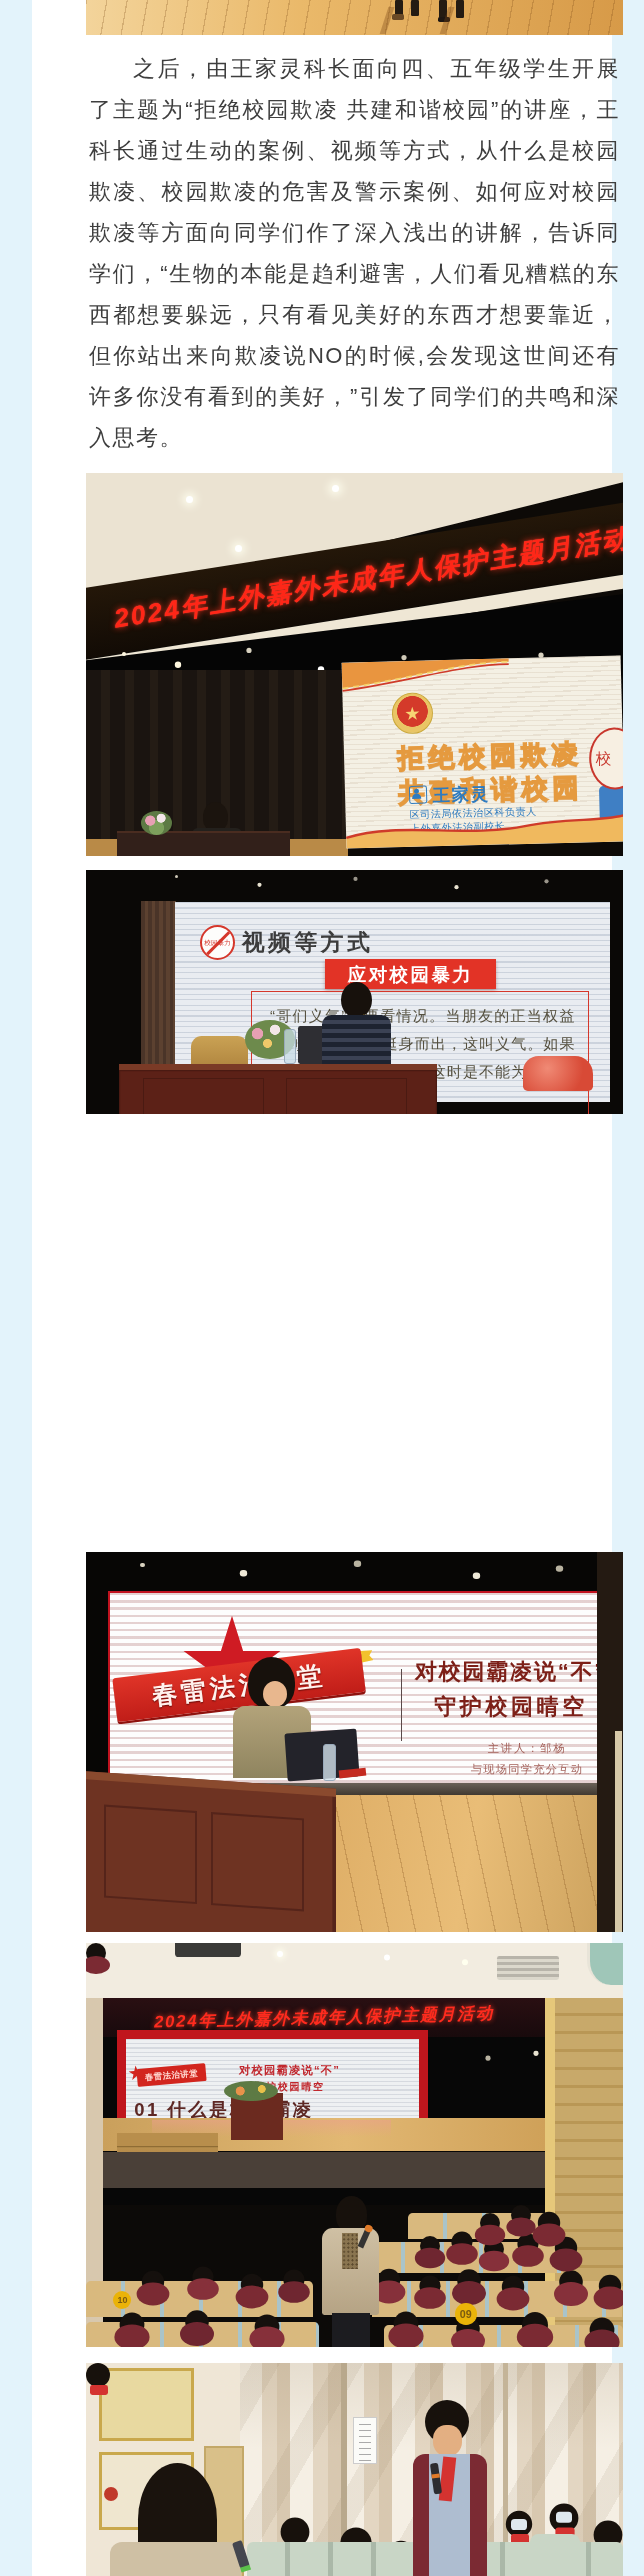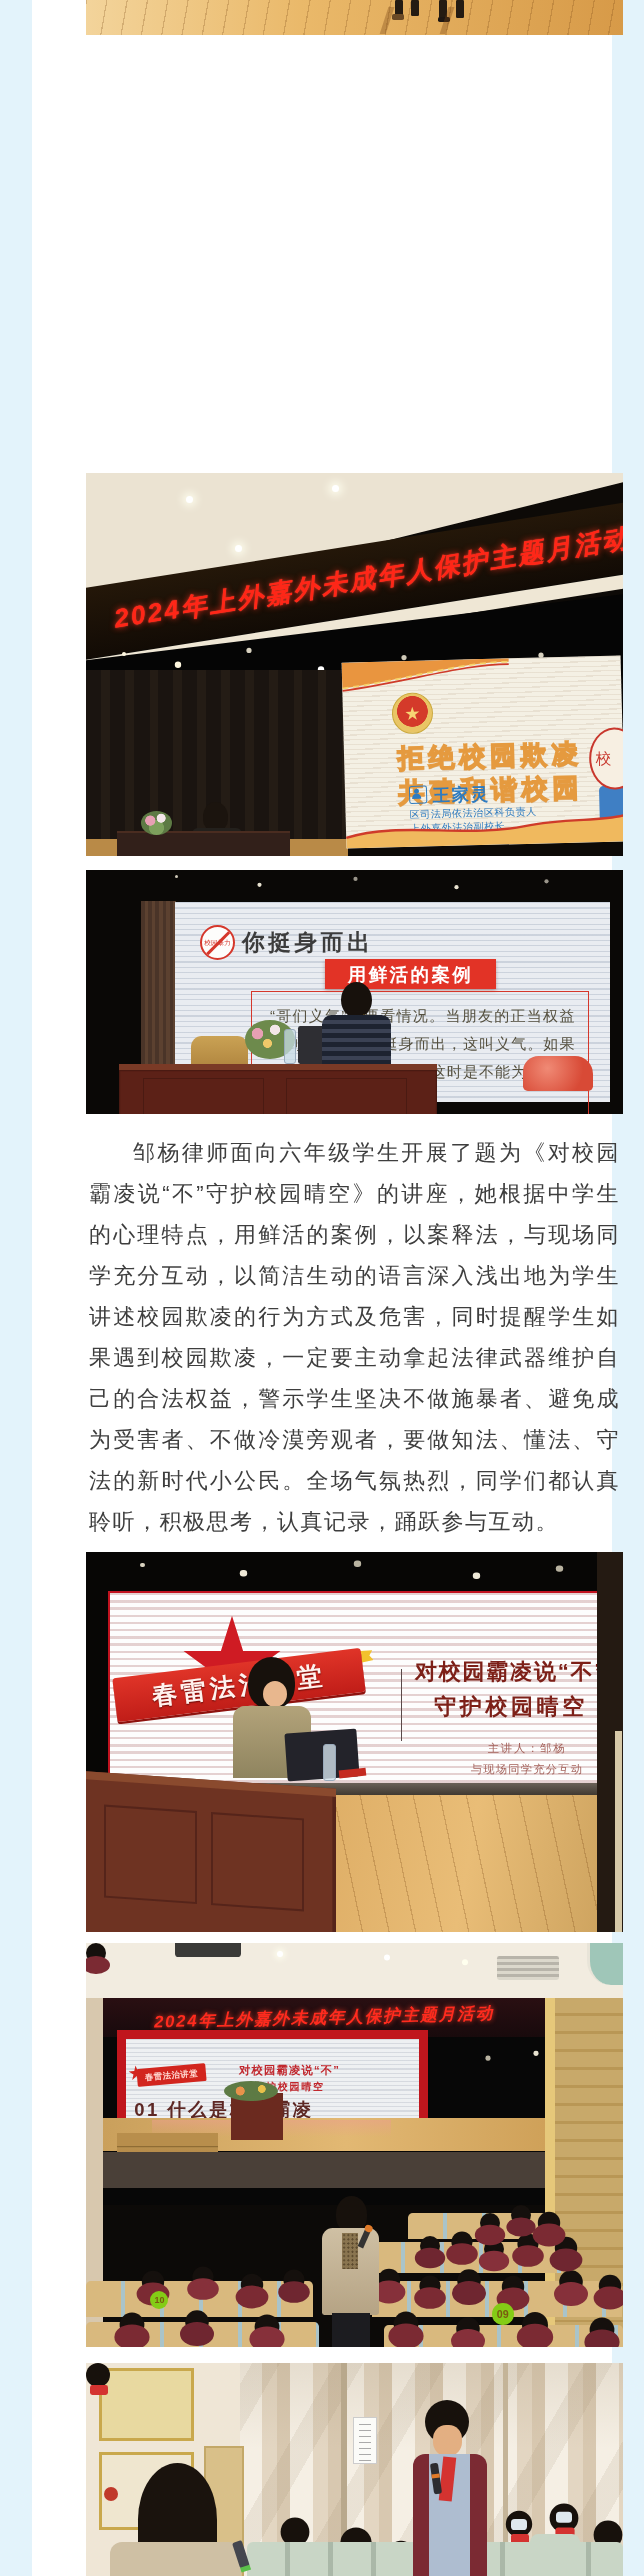--- a/index.html
+++ b/index.html
@@ -188,22 +188,22 @@
       36px 372px 0 3.6px #7b2a33,101px 369px 0 3px #6f2630,171px 374px 0 3.6px #86303a,
       310px 371px 0 3.6px #7b2a33,372px 376px 0 3px #86303a,439px 372px 0 4.2px #7b2a33,506px 377px 0 3.6px #6f2630;}
   .p4-spk-hair{position:absolute;left:250px;top:253px;width:31px;height:36px;border-radius:50% 50% 42% 42%;background:#17110c;z-index:5;}
   .p4-spk-body{position:absolute;left:236px;top:285px;width:57px;height:87px;border-radius:10.7px 10.7px 2.4px 2.4px;
       background:linear-gradient(#cfc0a4,#b5a384);z-index:5;}
   .p4-spk-scarf{position:absolute;left:256px;top:290px;width:15.5px;height:36px;background:radial-gradient(circle,#5c4a2e 0.9px,#8a7550 1.2px);
       background-size:4.2px 4.2px;z-index:6;}
   .p4-spk-mic{position:absolute;left:275px;top:287px;width:6px;height:18px;background:#333;transform:rotate(24deg);z-index:6;}
   .p4-spk-mic:before{content:"";position:absolute;left:-1.2px;top:-6px;width:8.3px;height:7.2px;border-radius:50%;background:#e07a28;}
   .p4-spk-legs{position:absolute;left:246px;top:370px;width:38px;height:35px;background:#1c1c20;z-index:5;}
-  .seatbadge{position:absolute;border-radius:50%;background:#84cc16;color:#7a5a10;font-weight:bold;
-      display:flex;align-items:center;justify-content:center;z-index:7;margin-left:37px;}
+  .seatbadge{position:absolute;border-radius:50%;background:#eab308;color:#7a5a10;font-weight:bold;
+      display:flex;align-items:center;justify-content:center;z-index:7;}
   
   #photo5{top:2363px;height:213px;background:#e9decb;}
   .p5-curtains{position:absolute;inset:0;
       background:repeating-linear-gradient(90deg,#f5efe4 0 22.7px,#e3d6c2 22.7px 38px,#d8c8b0 38px 51px);}
   .p5-shade{position:absolute;left:0;top:0;width:100%;height:100%;
       background:linear-gradient(180deg,rgba(160,140,110,.18),transparent 40%),
                  repeating-linear-gradient(120deg,rgba(150,130,100,.12) 0 24px,transparent 24px 72px);}
   .p5-mullion1{position:absolute;left:255px;top:0;width:6px;height:100%;background:#b8a88c;}
   .p5-mullion2{position:absolute;left:417px;top:0;width:4.8px;height:100%;background:#c4b498;}
   .p5-wall{position:absolute;left:0;top:0;width:154px;height:100%;background:#efe6d6;}
@@ -247,20 +247,21 @@
       <div class="leg" style="left:309px;"></div>
       <div class="leg" style="left:325px;"></div>
       <div class="shoe" style="left:306px;top:14.3px;"></div>
       <div class="leg" style="left:353px;height:18px;"></div>
       <div class="leg" style="left:370px;height:18px;"></div>
       <div class="shoe" style="left:352px;top:16.7px;background:#1d1612;"></div>
       <div class="floorshadow" style="left:298px;top:7.2px;"></div>
       <div class="floorshadow" style="left:358px;top:7.2px;"></div>
     </div>
 
+    <p class="para" style="top:48px;">之后，由王家灵科长面向四、五年级学生开展了主题为“拒绝校园欺凌 共建和谐校园”的讲座，王科长通过生动的案例、视频等方式，从什么是校园欺凌、校园欺凌的危害及警示案例、如何应对校园欺凌等方面向同学们作了深入浅出的讲解，告诉同学们，“生物的本能是趋利避害，人们看见糟糕的东西都想要躲远，只有看见美好的东西才想要靠近，但你站出来向欺凌说NO的时候,会发现这世间还有许多你没有看到的美好，”引发了同学们的共鸣和深入思考。</p>
 
     <div class="photo" id="photo1">
       <div class="p1-ceiling"></div>
       <div class="p1-ceillight" style="left:100px;top:22.7px;"></div>
       <div class="p1-ceillight" style="left:246px;top:12px;"></div>
       <div class="p1-ceillight" style="left:149px;top:72px;"></div>
       <div class="p1-marquee">
         <span class="p1-led">2024年上外嘉外未成年人保护主题月活动</span>
       </div>
       <div class="p1-molding"></div>
@@ -300,38 +301,37 @@
       <div class="p1-flowers"></div>
     </div>
 
     <div class="photo" id="photo2">
       <div class="p2-toplights"></div>
       <div class="p2-pillar"></div>
       <div class="p2-screen">
         <div class="p2-logo">
             <span>校园暴力</span>
           </div>
-        <div class="p2-title">你挺身而出</div>
-        <div class="p2-banner">用鲜活的案例</div>
+        <div class="p2-title">视频等方式</div>
+        <div class="p2-banner">应对校园暴力</div>
         <div class="p2-box">
           <p class="p2-body">“哥们义气”也要看情况。当朋友的正当权益受到侵害时，你挺身而出，这叫义气。如果你的朋友要欺凌弱小，这时是不能为了讲义气，而参与进去的。</p>
         </div>
         <div class="p2-redcar"></div>
       </div>
       <div class="p2-chair"></div>
       <div class="p2-flowers"></div>
       <div class="p2-bottle"></div>
       <div class="p2-laptop"></div>
       <div class="p2-head"></div>
       <div class="p2-mic"></div>
       <div class="p2-body-person"></div>
       <div class="p2-desk"></div>
     </div>
 
-    <p class="para" style="top:1132px;">邹杨律师面向六年级学生开展了题为《对校园霸凌说“不”守护校园晴空》的讲座，她根据中学生的心理特点，用鲜活的案例，以案释法，与现场同学充分互动，以简洁生动的语言深入浅出地为学生讲述校园欺凌的行为方式及危害，同时提醒学生如果遇到校园欺凌，一定要主动拿起法律武器维护自己的合法权益，警示学生坚决不做施暴者、避免成为受害者、不做冷漠旁观者，要做知法、懂法、守法的新时代小公民。全场气氛热烈，同学们都认真聆听，积极思考，认真记录，踊跃参与互动。</p>
 
     <div class="photo" id="photo3">
       <div class="p3-toplights"></div>
       <div class="p3-screen">
         <div class="p3-star"></div>
         <div class="p3-flag"></div>
         <div class="p3-ribbon">
           <span class="p3-ribbontext">春雷法治讲堂</span>
         </div>
         <div class="p3-divider"></div>

